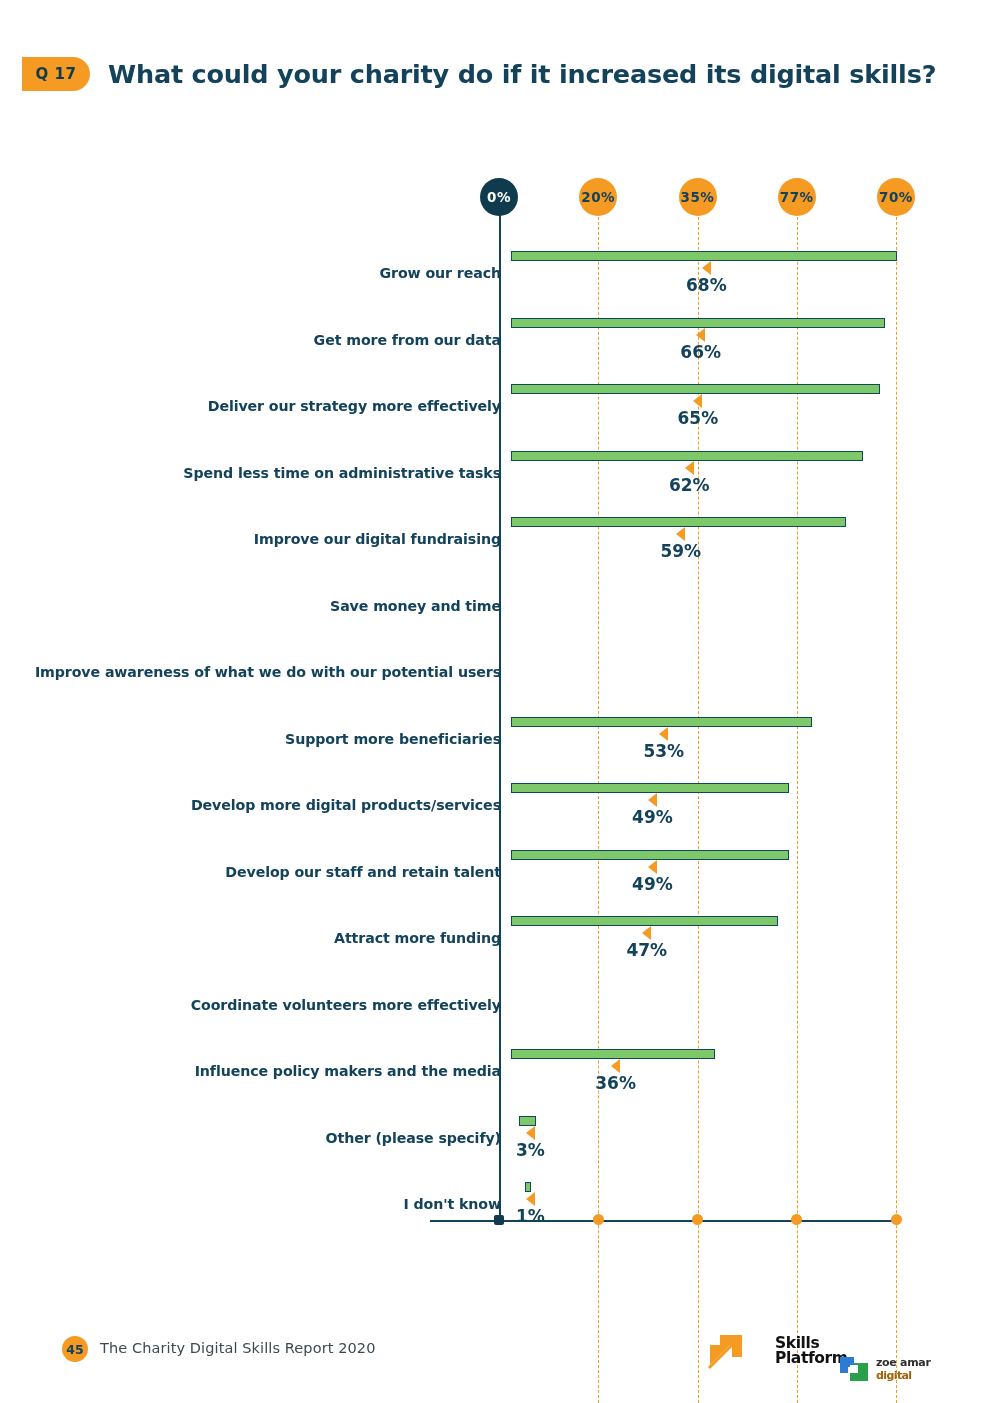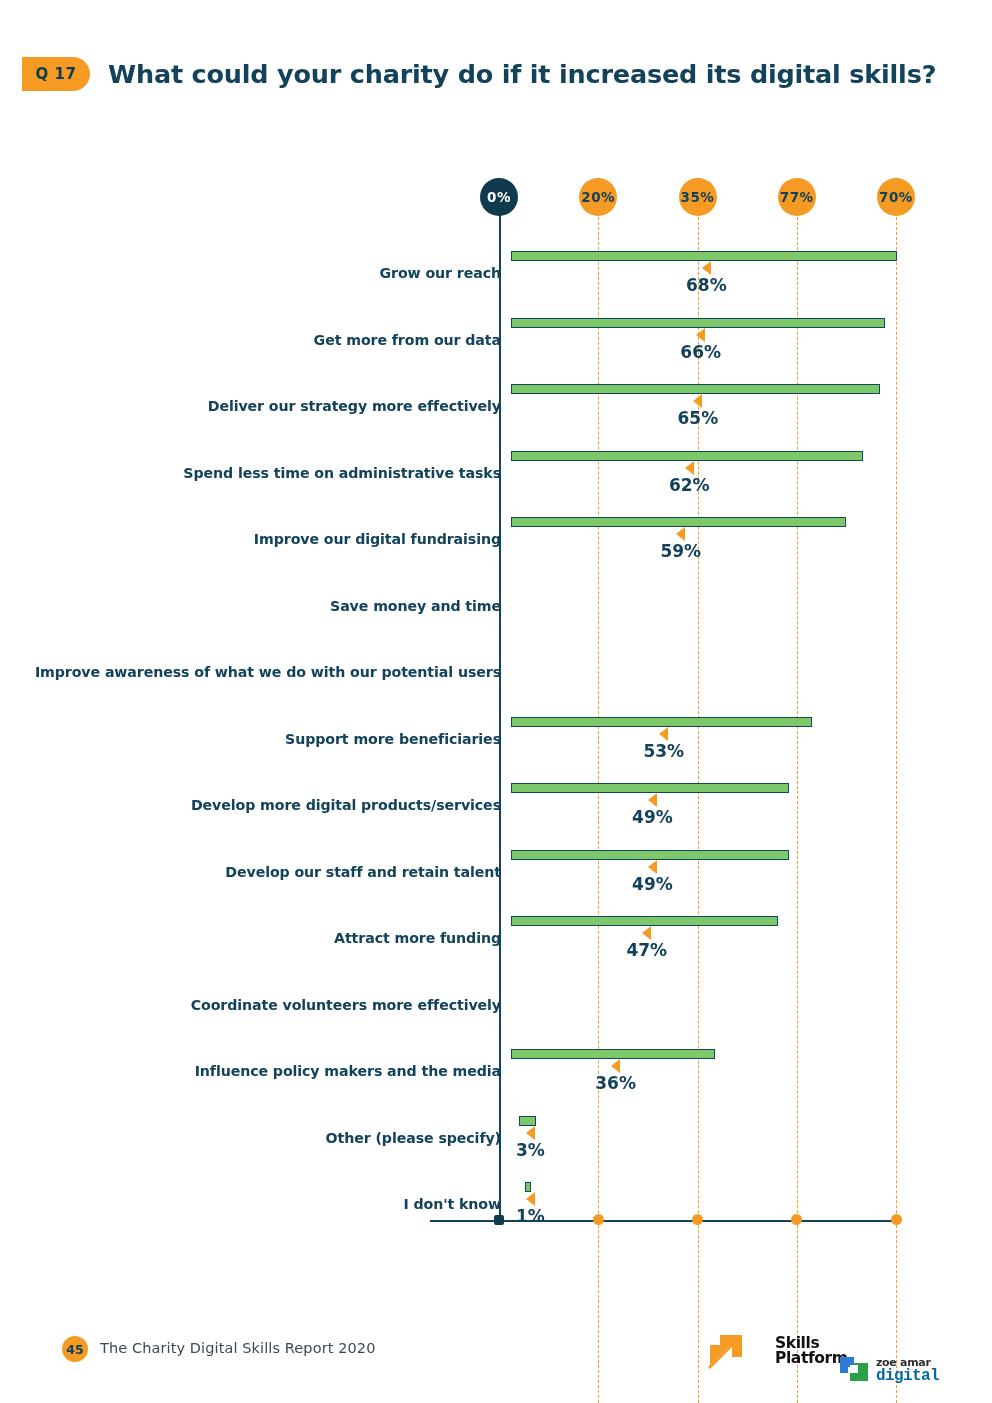--- a/index.html
+++ b/index.html
@@ -221,27 +221,26 @@
     line-height: 14px;
   }
   #zoe-top {
     color: #2E2E2E;
     font-size: 11px;
     font-weight: bold;
     letter-spacing: -0.3px;
     display: block;
   }
   #zoe-bottom {
-    color: #0369a1;
-    font-size: 16px;
+    color: #a16207;
+    font-size: 11px;
     font-weight: bold;
     letter-spacing: -0.6px;
     display: block;
     margin-top: -1px;
-    font-family: Liberation Mono, monospace;
   }
 </style>
 </head>
 <body>
 
 <div id="header">
   <div id="q-badge">Q 17</div>
   <div id="q-title">What could your charity do if it increased its digital skills?</div>
 </div>
 

